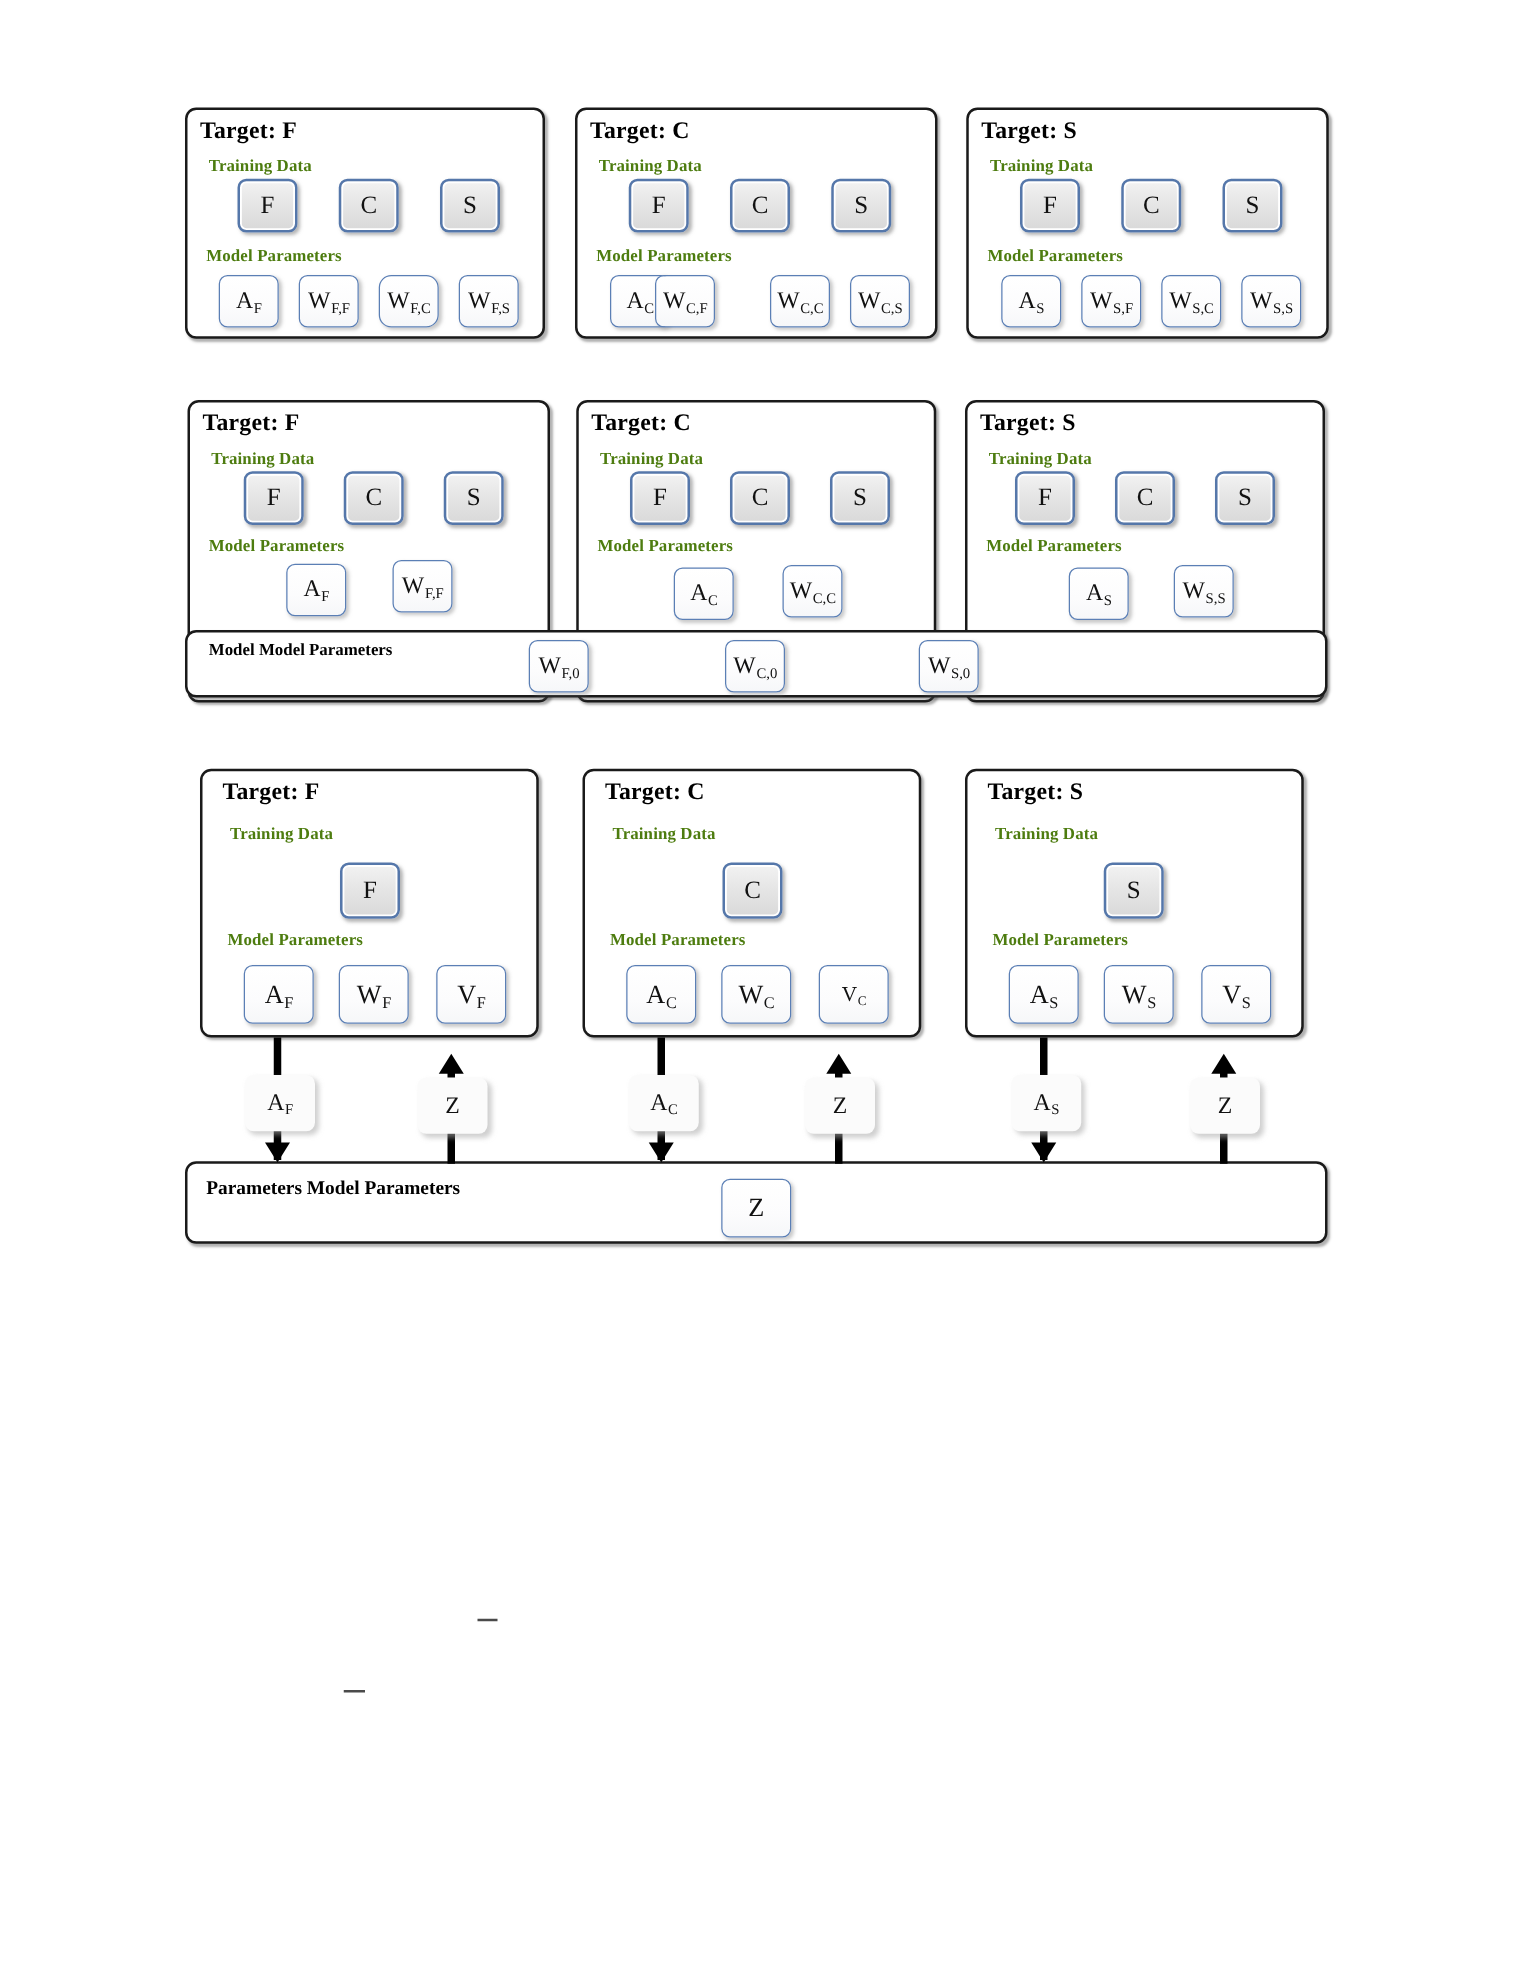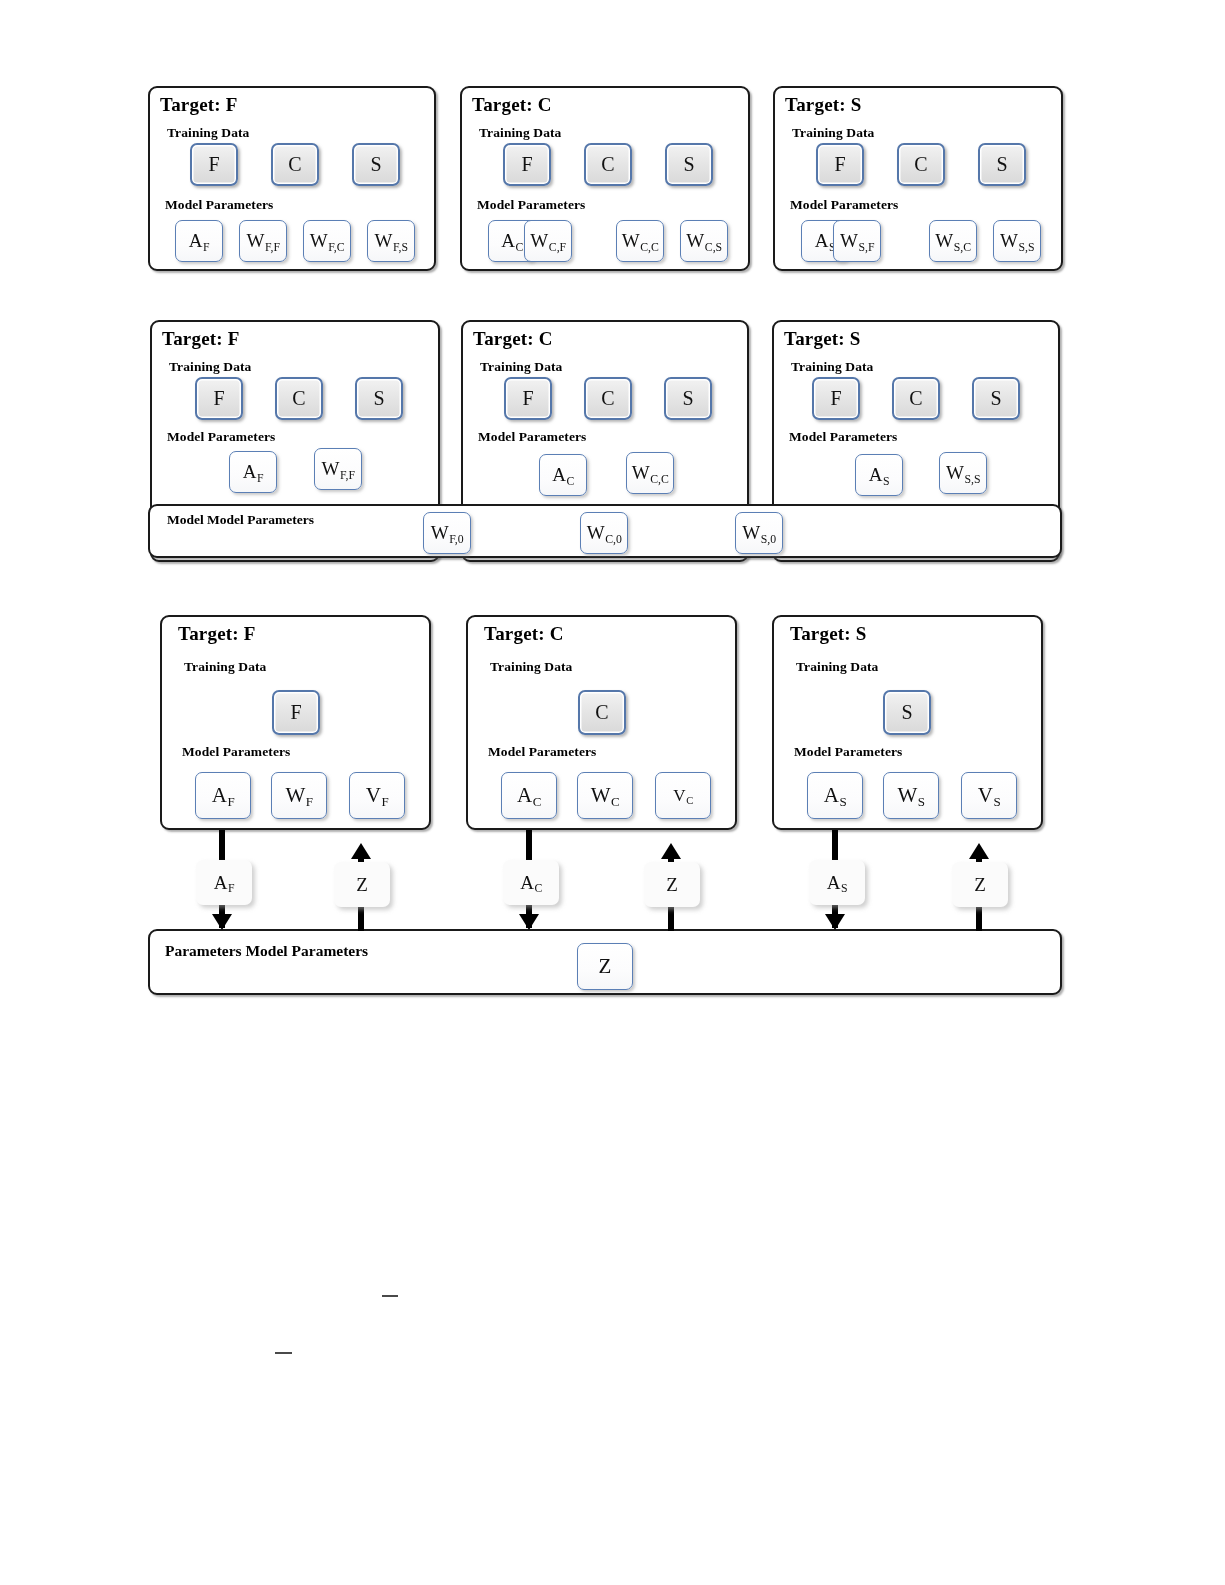--- a/index.html
+++ b/index.html
@@ -28,21 +28,21 @@
     letter-spacing:0.2px;
     color:#000;
     white-space:nowrap;
   }
   .section-label{
     position:absolute;
     font-family:"Liberation Serif", serif;
     font-weight:bold;
     font-size:13.5px;
     letter-spacing:0.1px;
-    color:#000000;
+    color:#4d7c0f;
     white-space:nowrap;
   }
 
   
   .data-box{
     position:absolute;
     box-sizing:border-box;
     border:2px solid #5577aa;
     border-radius:7px;
     background:linear-gradient(to bottom,#f2f2f2 0%,#e6e6e6 45%,#d9d9d9 100%);
@@ -135,21 +135,21 @@
   <div class="data-box" style="left:190px;top:143px;width:48px;height:43px;">F</div>
   <div class="data-box" style="left:271px;top:143px;width:48px;height:43px;">C</div>
   <div class="data-box" style="left:352px;top:143px;width:48px;height:43px;">S</div>
   <div class="section-label" style="left:165px;top:197px;">Model Parameters</div>
   <div class="param-box" style="left:175px;top:220px;width:48px;height:42px;">
       <span>A<sub>F</sub></span>
     </div>
   <div class="param-box" style="left:239px;top:220px;width:48px;height:42px;">
       <span>W<sub>F,F</sub></span>
     </div>
-  <div class="param-box" style="left:303px;top:220px;width:48px;height:42px;">
+  <div class="param-box" style="left:303px;top:220px;width:48px;height:42px;border-radius:10px;">
       <span>W<sub>F,C</sub></span>
     </div>
   <div class="param-box" style="left:367px;top:220px;width:48px;height:42px;">
       <span>W<sub>F,S</sub></span>
     </div>
 
   <div class="panel" style="left:460px;top:86px;width:290px;height:185px;"></div>
   <div class="panel-title" style="left:472px;top:94px;">Target: C</div>
   <div class="section-label" style="left:479px;top:125px;">Training Data</div>
   <div class="data-box" style="left:503px;top:143px;width:48px;height:43px;">F</div>
@@ -172,21 +172,21 @@
   <div class="panel" style="left:773px;top:86px;width:290px;height:185px;"></div>
   <div class="panel-title" style="left:785px;top:94px;">Target: S</div>
   <div class="section-label" style="left:792px;top:125px;">Training Data</div>
   <div class="data-box" style="left:816px;top:143px;width:48px;height:43px;">F</div>
   <div class="data-box" style="left:897px;top:143px;width:48px;height:43px;">C</div>
   <div class="data-box" style="left:978px;top:143px;width:48px;height:43px;">S</div>
   <div class="section-label" style="left:790px;top:197px;">Model Parameters</div>
   <div class="param-box" style="left:801px;top:220px;width:48px;height:42px;">
       <span>A<sub>S</sub></span>
     </div>
-  <div class="param-box" style="left:833px;top:220px;width:48px;height:42px;">
+  <div class="param-box" style="left:865px;top:220px;width:48px;height:42px;">
       <span>W<sub>S,F</sub></span>
     </div>
   <div class="param-box" style="left:929px;top:220px;width:48px;height:42px;">
       <span>W<sub>S,C</sub></span>
     </div>
   <div class="param-box" style="left:993px;top:220px;width:48px;height:42px;">
       <span>W<sub>S,S</sub></span>
     </div>
 
   <div class="panel" style="left:150px;top:320px;width:290px;height:242px;"></div>

